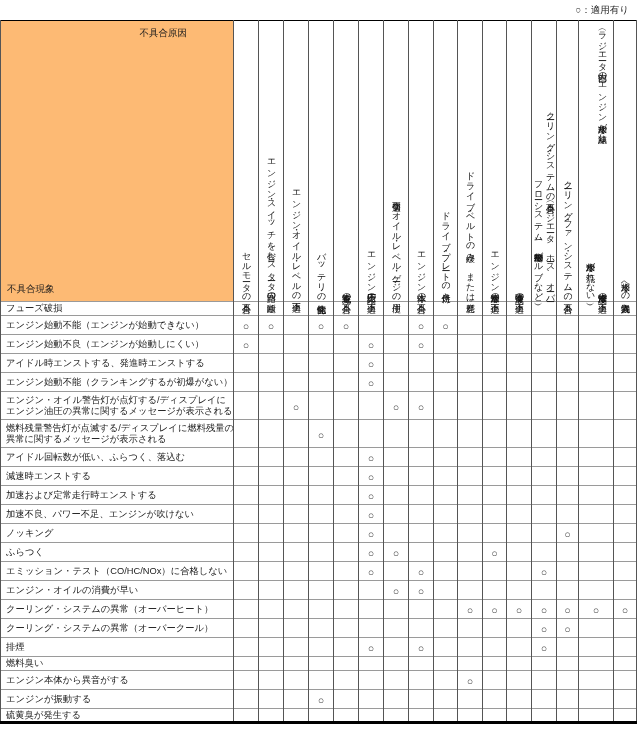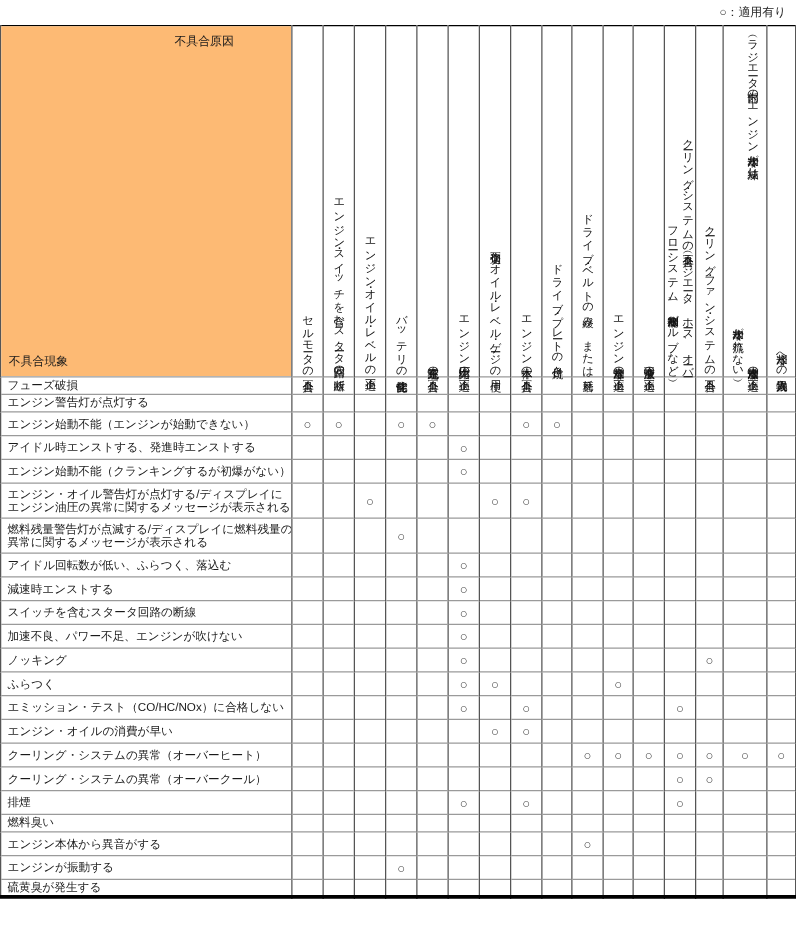--- a/index.html
+++ b/index.html
@@ -182,52 +182,52 @@
           <td class="cell"></td>
           <td class="cell"></td>
           <td class="cell"></td>
           <td class="cell"></td>
           <td class="cell"></td>
           <td class="cell"></td>
           <td class="cell"></td>
         </tr>
         <tr class="normal">
           <td class="lbl">
-            <span>エンジン警告灯が点灯する</span>
-          </td>
-          <td class="cell"></td>
-          <td class="cell"></td>
-          <td class="cell"></td>
-          <td class="cell"></td>
-          <td class="cell"></td>
-          <td class="cell"></td>
-          <td class="cell"></td>
-          <td class="cell"></td>
-          <td class="cell"></td>
-          <td class="cell"></td>
-          <td class="cell"></td>
-          <td class="cell"></td>
-          <td class="cell"></td>
-          <td class="cell"></td>
-          <td class="cell"></td>
-          <td class="cell"></td>
-        </tr>
-        <tr class="normal">
-          <td class="lbl">
             <span>エンジン始動不能（エンジンが始動できない）</span>
           </td>
           <td class="cell"><span class="mk">○</span></td>
           <td class="cell"><span class="mk">○</span></td>
           <td class="cell"></td>
           <td class="cell"><span class="mk">○</span></td>
           <td class="cell"><span class="mk">○</span></td>
           <td class="cell"></td>
           <td class="cell"></td>
           <td class="cell"><span class="mk">○</span></td>
           <td class="cell"><span class="mk">○</span></td>
+          <td class="cell"></td>
+          <td class="cell"></td>
+          <td class="cell"></td>
+          <td class="cell"></td>
+          <td class="cell"></td>
+          <td class="cell"></td>
+          <td class="cell"></td>
+        </tr>
+        <tr class="normal">
+          <td class="lbl">
+            <span>エンジン始動不良（エンジンが始動しにくい）</span>
+          </td>
+          <td class="cell"><span class="mk">○</span></td>
+          <td class="cell"></td>
+          <td class="cell"></td>
+          <td class="cell"></td>
+          <td class="cell"></td>
+          <td class="cell"><span class="mk">○</span></td>
+          <td class="cell"></td>
+          <td class="cell"><span class="mk">○</span></td>
+          <td class="cell"></td>
           <td class="cell"></td>
           <td class="cell"></td>
           <td class="cell"></td>
           <td class="cell"></td>
           <td class="cell"></td>
           <td class="cell"></td>
           <td class="cell"></td>
         </tr>
         <tr class="normal">
           <td class="lbl">
@@ -352,21 +352,21 @@
           <td class="cell"></td>
           <td class="cell"></td>
           <td class="cell"></td>
           <td class="cell"></td>
           <td class="cell"></td>
           <td class="cell"></td>
           <td class="cell"></td>
         </tr>
         <tr class="normal">
           <td class="lbl">
-            <span>スイッチを含むスタータ回路の断線</span>
+            <span>加速および定常走行時エンストする</span>
           </td>
           <td class="cell"></td>
           <td class="cell"></td>
           <td class="cell"></td>
           <td class="cell"></td>
           <td class="cell"></td>
           <td class="cell"><span class="mk">○</span></td>
           <td class="cell"></td>
           <td class="cell"></td>
           <td class="cell"></td>

